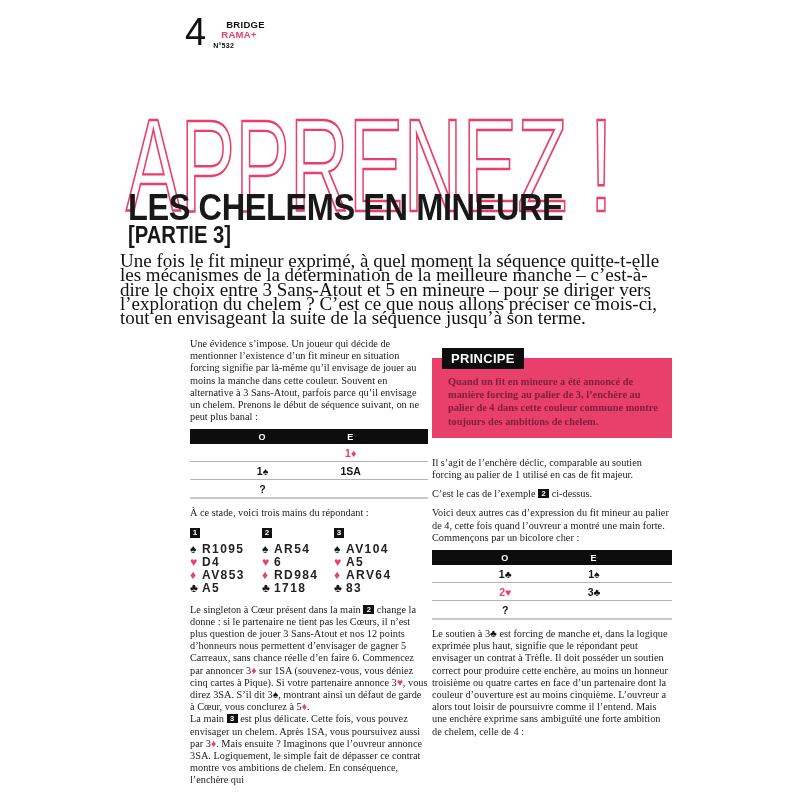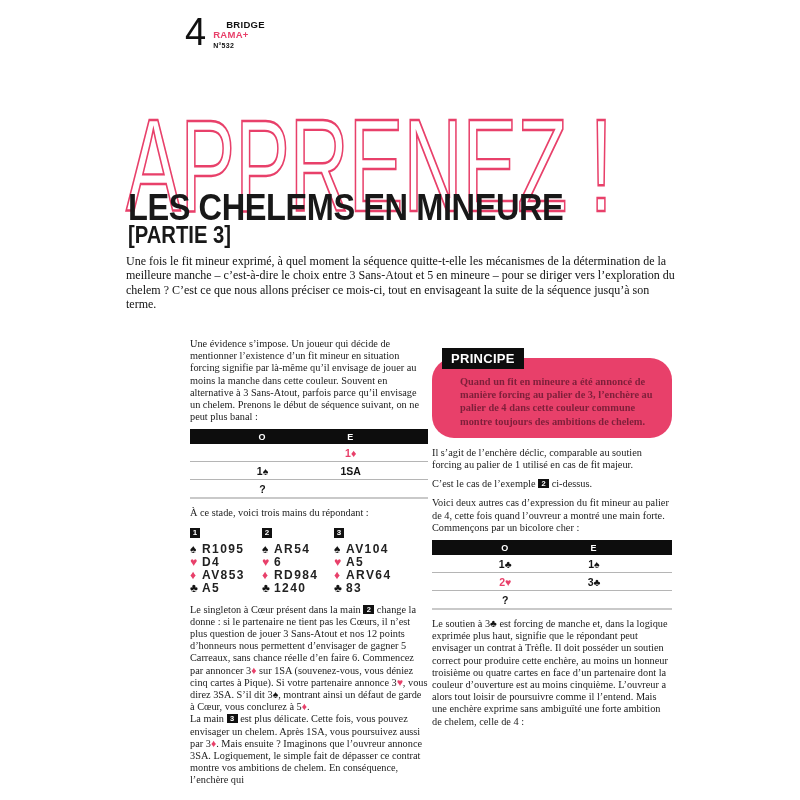--- a/index.html
+++ b/index.html
@@ -4,36 +4,36 @@
 <style>
   :root{ --accent:#e8406a; --ink:#161616; --maroon:#7e1f3a; }
   html,body{margin:0;padding:0;background:#fff;}
   .page{position:relative;width:800px;height:800px;background:#ffffff;overflow:hidden;
         font-family:"Liberation Serif", serif;color:var(--ink);}
   
   .masthead{position:absolute;left:185px;top:14px;display:flex;}
   .page-num{font-family:"Liberation Sans",sans-serif;font-weight:400;font-size:38px;line-height:36px;color:#111;}
   .brand{margin-left:7px;margin-top:6px;font-family:"Liberation Sans",sans-serif;}
   .brand-top{font-weight:700;font-size:9.5px;line-height:9.5px;color:#111;letter-spacing:.3px;padding-left:13px;}
-  .brand-accent{font-weight:700;font-size:9.5px;line-height:9.5px;color:var(--accent);letter-spacing:.3px;}
+  .brand-accent{font-weight:700;font-size:9.5px;line-height:9.5px;color:var(--accent);letter-spacing:.3px;text-align:center;}
   .brand-issue{font-weight:700;font-size:7px;line-height:9px;color:#111;margin-top:2px;letter-spacing:.3px;}
   
   .big-title{position:absolute;left:126px;top:100px;margin:0;white-space:nowrap;
       font-family:"Liberation Sans",sans-serif;font-weight:100;font-size:132px;line-height:1;
       color:transparent;-webkit-text-stroke:2.4px var(--accent);
       transform:scaleX(0.62);transform-origin:0 0;}
   @supports not (-webkit-text-stroke:1px red){ .big-title{color:var(--accent);} }
   .sub-title{position:absolute;left:128px;top:189px;margin:0;white-space:nowrap;
       font-family:"Liberation Sans",sans-serif;font-weight:700;font-size:37px;line-height:1;color:#181818;
       transform:scaleX(0.88);transform-origin:0 0;letter-spacing:-0.5px;}
   .part-title{position:absolute;left:128px;top:224px;margin:0;white-space:nowrap;
       font-family:"Liberation Sans",sans-serif;font-weight:700;font-size:23px;line-height:1;color:#181818;
       transform:scaleX(0.88);transform-origin:0 0;}
-  .intro{position:absolute;left:126px;top:254px;width:552px;margin:0;
-      font-size:12px;line-height:14.3px;color:#111;}
+  .intro{position:absolute;left:120px;top:254px;width:552px;margin:0;
+      font-size:19px;line-height:14.3px;color:#111;}
   
   .col{position:absolute;top:338px;height:464px;overflow:hidden;}
   .col-left{left:190px;width:238px;}
   .col-right{left:432px;width:240px;}
   .body{margin:0;font-size:10.3px;line-height:12.2px;color:#1b1b1b;}
   .sp-after{margin-bottom:7px;}
   
   .su-r{color:var(--accent);}
   .su-k{color:#141414;}
   .ibadge{display:inline-block;min-width:9px;height:9px;background:#111;color:#fff;
@@ -51,27 +51,27 @@
   .bt-cell.red{color:var(--accent);}
   
   .hands{display:flex;margin:8px 0 9px;}
   .hand{width:72px;}
   .hand-badge{width:10px;height:10px;background:#111;color:#fff;text-align:center;
       font-family:"Liberation Sans",sans-serif;font-weight:700;font-size:8px;line-height:10.5px;margin-bottom:5px;}
   .hand-row{font-family:"Liberation Sans",sans-serif;font-weight:700;font-size:12px;
       letter-spacing:1.4px;line-height:13px;color:#222;white-space:nowrap;}
   .hand-suit{display:inline-block;width:12px;letter-spacing:0;}
   
-  .callout{position:relative;margin-top:10px;margin-bottom:9px;}
+  .callout{position:relative;margin-top:10px;margin-bottom:19px;}
   .callout-label{position:relative;z-index:2;display:inline-block;margin-left:10px;
       background:#0d0d0d;color:#fff;font-family:"Liberation Sans",sans-serif;font-weight:700;
       font-size:13px;line-height:13px;padding:4px 9px 4px;letter-spacing:.3px;}
   .callout-box{margin-top:-11px;background:var(--accent);color:var(--maroon);
       font-family:"Liberation Serif",serif;font-weight:700;font-size:10.4px;line-height:13.2px;
-      padding:17px 11px 10px 28px;border-radius:22px;}
+      padding:17px 11px 10px 16px;}
 </style>
 </head>
 <body>
 
 <div class="page">
 
   <div class="masthead">
     <div class="page-num">4</div>
     <div class="brand">
       <div class="brand-top">BRIDGE</div>
@@ -113,21 +113,21 @@
           <div class="hand-row"><span class="hand-suit su-k">♠</span><span>R1095</span></div>
           <div class="hand-row"><span class="hand-suit su-r">♥</span><span>D4</span></div>
           <div class="hand-row"><span class="hand-suit su-r">♦</span><span>AV853</span></div>
           <div class="hand-row"><span class="hand-suit su-k">♣</span><span>A5</span></div>
         </div>
         <div class="hand">
           <div class="hand-badge">2</div>
           <div class="hand-row"><span class="hand-suit su-k">♠</span><span>AR54</span></div>
           <div class="hand-row"><span class="hand-suit su-r">♥</span><span>6</span></div>
           <div class="hand-row"><span class="hand-suit su-r">♦</span><span>RD984</span></div>
-          <div class="hand-row"><span class="hand-suit su-k">♣</span><span>1240</span></div>
+          <div class="hand-row"><span class="hand-suit su-k">♣</span><span>1718</span></div>
         </div>
         <div class="hand">
           <div class="hand-badge">3</div>
           <div class="hand-row"><span class="hand-suit su-k">♠</span><span>AV104</span></div>
           <div class="hand-row"><span class="hand-suit su-r">♥</span><span>A5</span></div>
           <div class="hand-row"><span class="hand-suit su-r">♦</span><span>ARV64</span></div>
           <div class="hand-row"><span class="hand-suit su-k">♣</span><span>83</span></div>
         </div>
       </div>
     <p class="body">Le singleton à Cœur présent dans la main <span class="ibadge">2</span> change la donne : si le partenaire ne tient pas les Cœurs, il n’est plus question de jouer 3 Sans-Atout et nos 12 points d’honneurs nous permettent d’envisager de gagner 5 Carreaux, sans chance réelle d’en faire 6. Commencez par annoncer 3<span class="su-r">♦</span> sur 1SA (souvenez-vous, vous déniez cinq cartes à Pique). Si votre partenaire annonce 3<span class="su-r">♥</span>, vous direz 3SA. S’il dit 3<span class="su-k">♠</span>, montrant ainsi un défaut de garde à Cœur, vous conclurez à 5<span class="su-r">♦</span>.</p>

